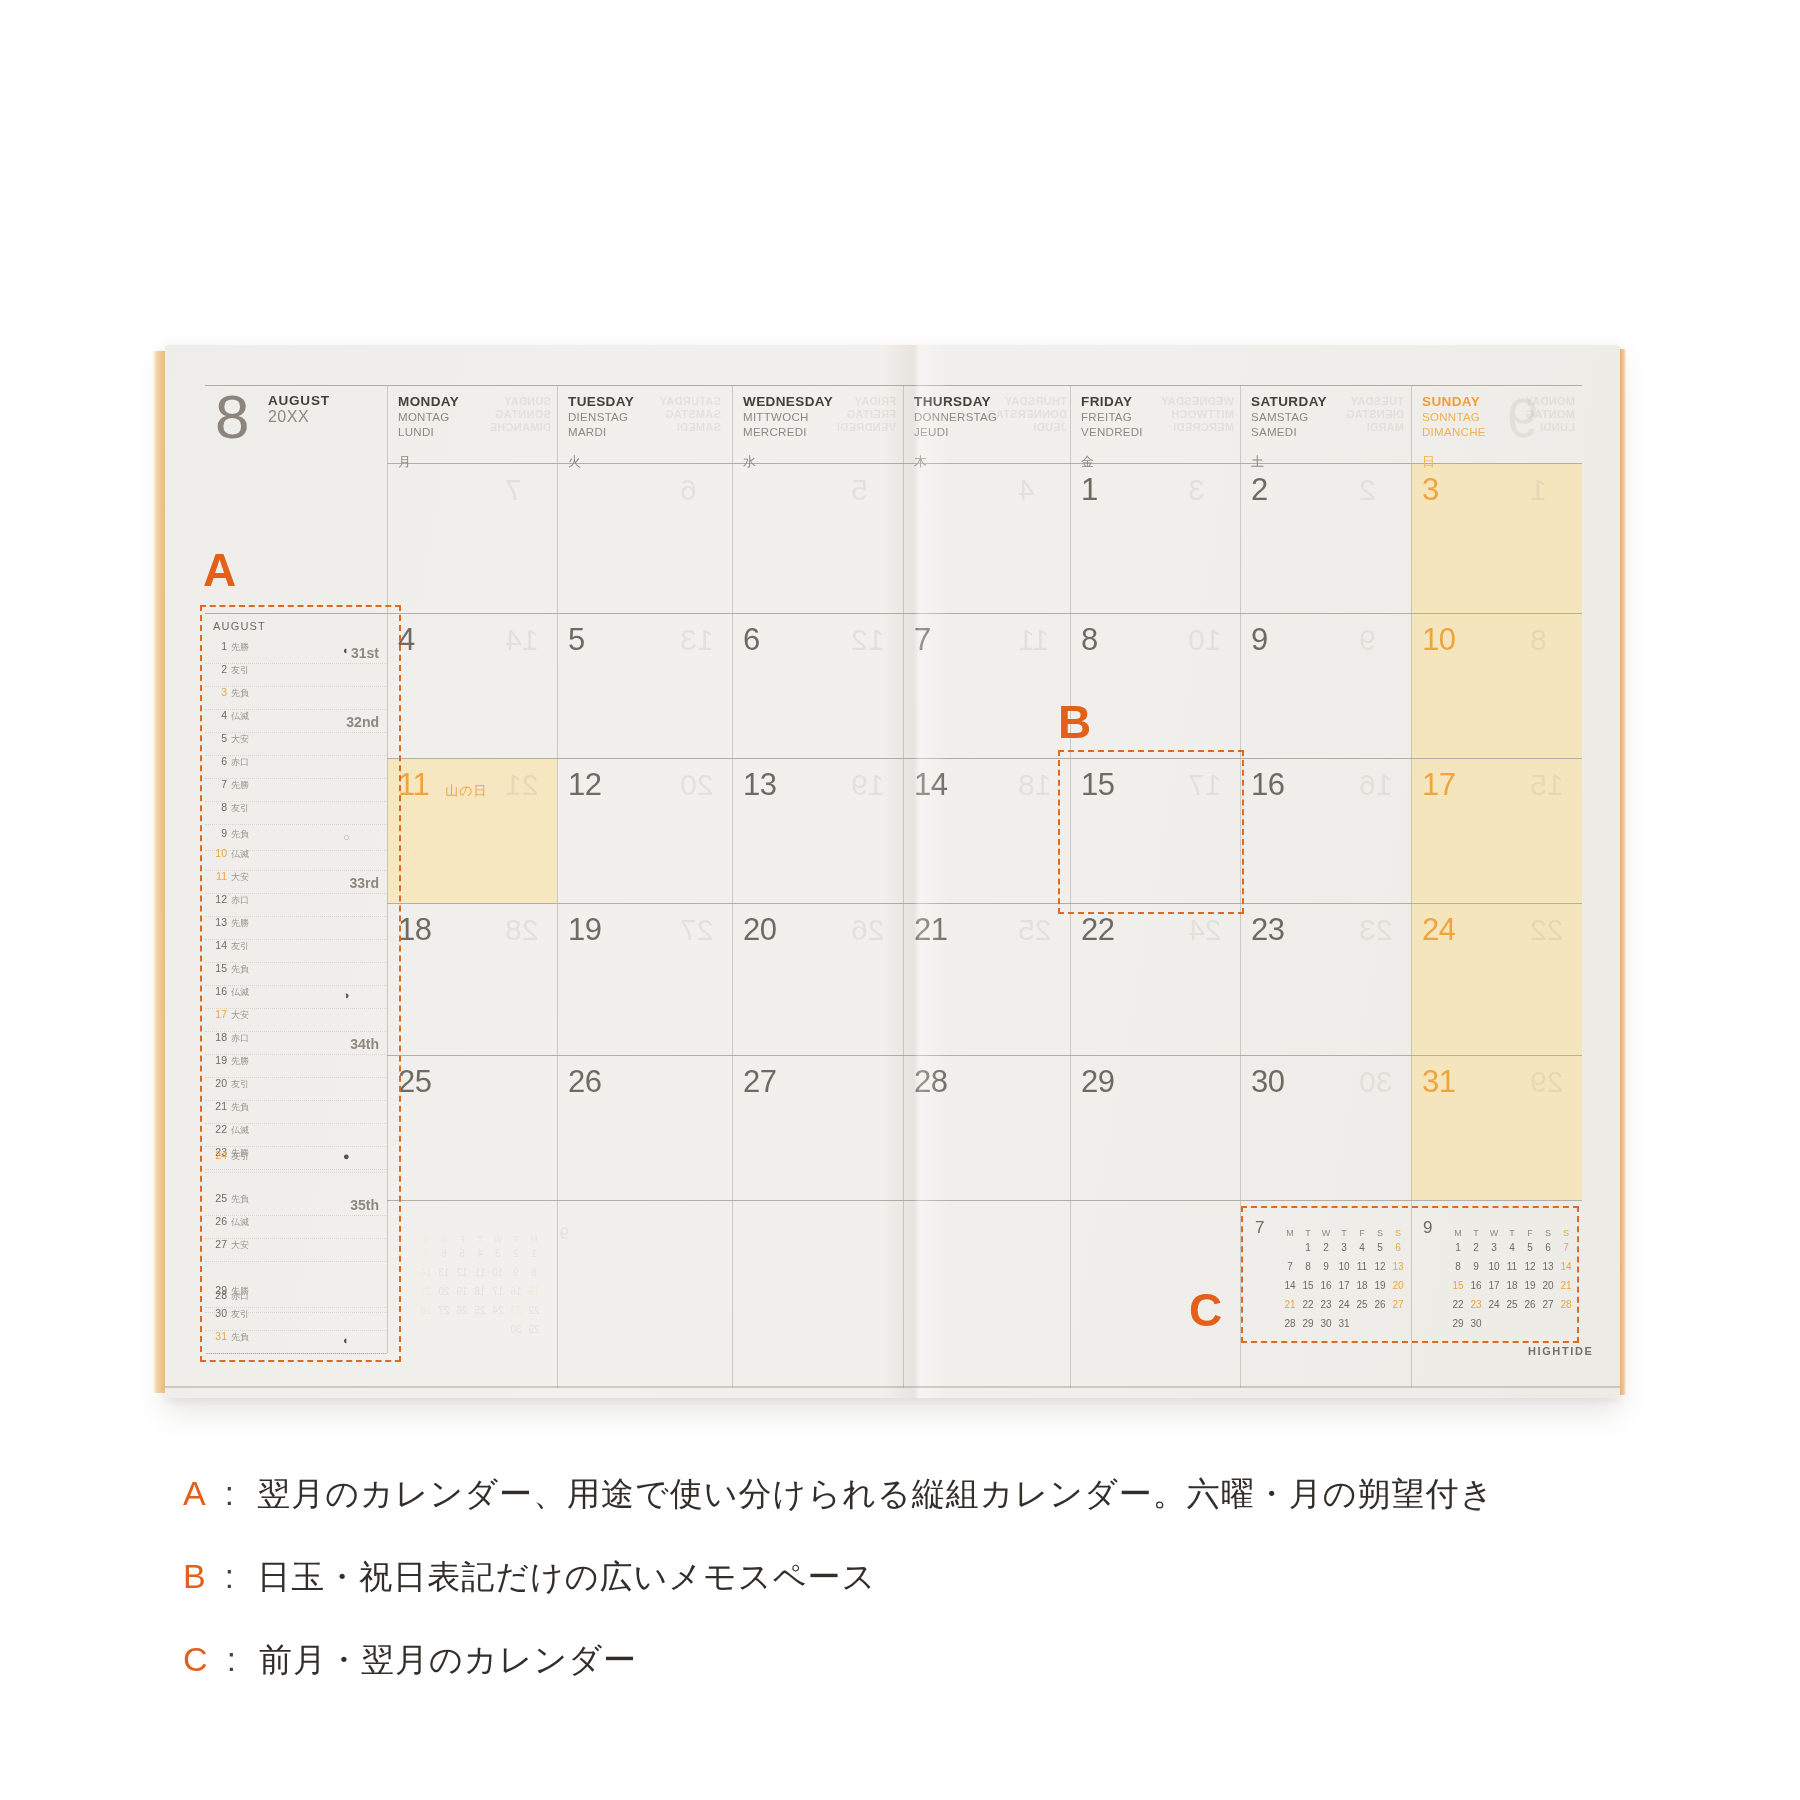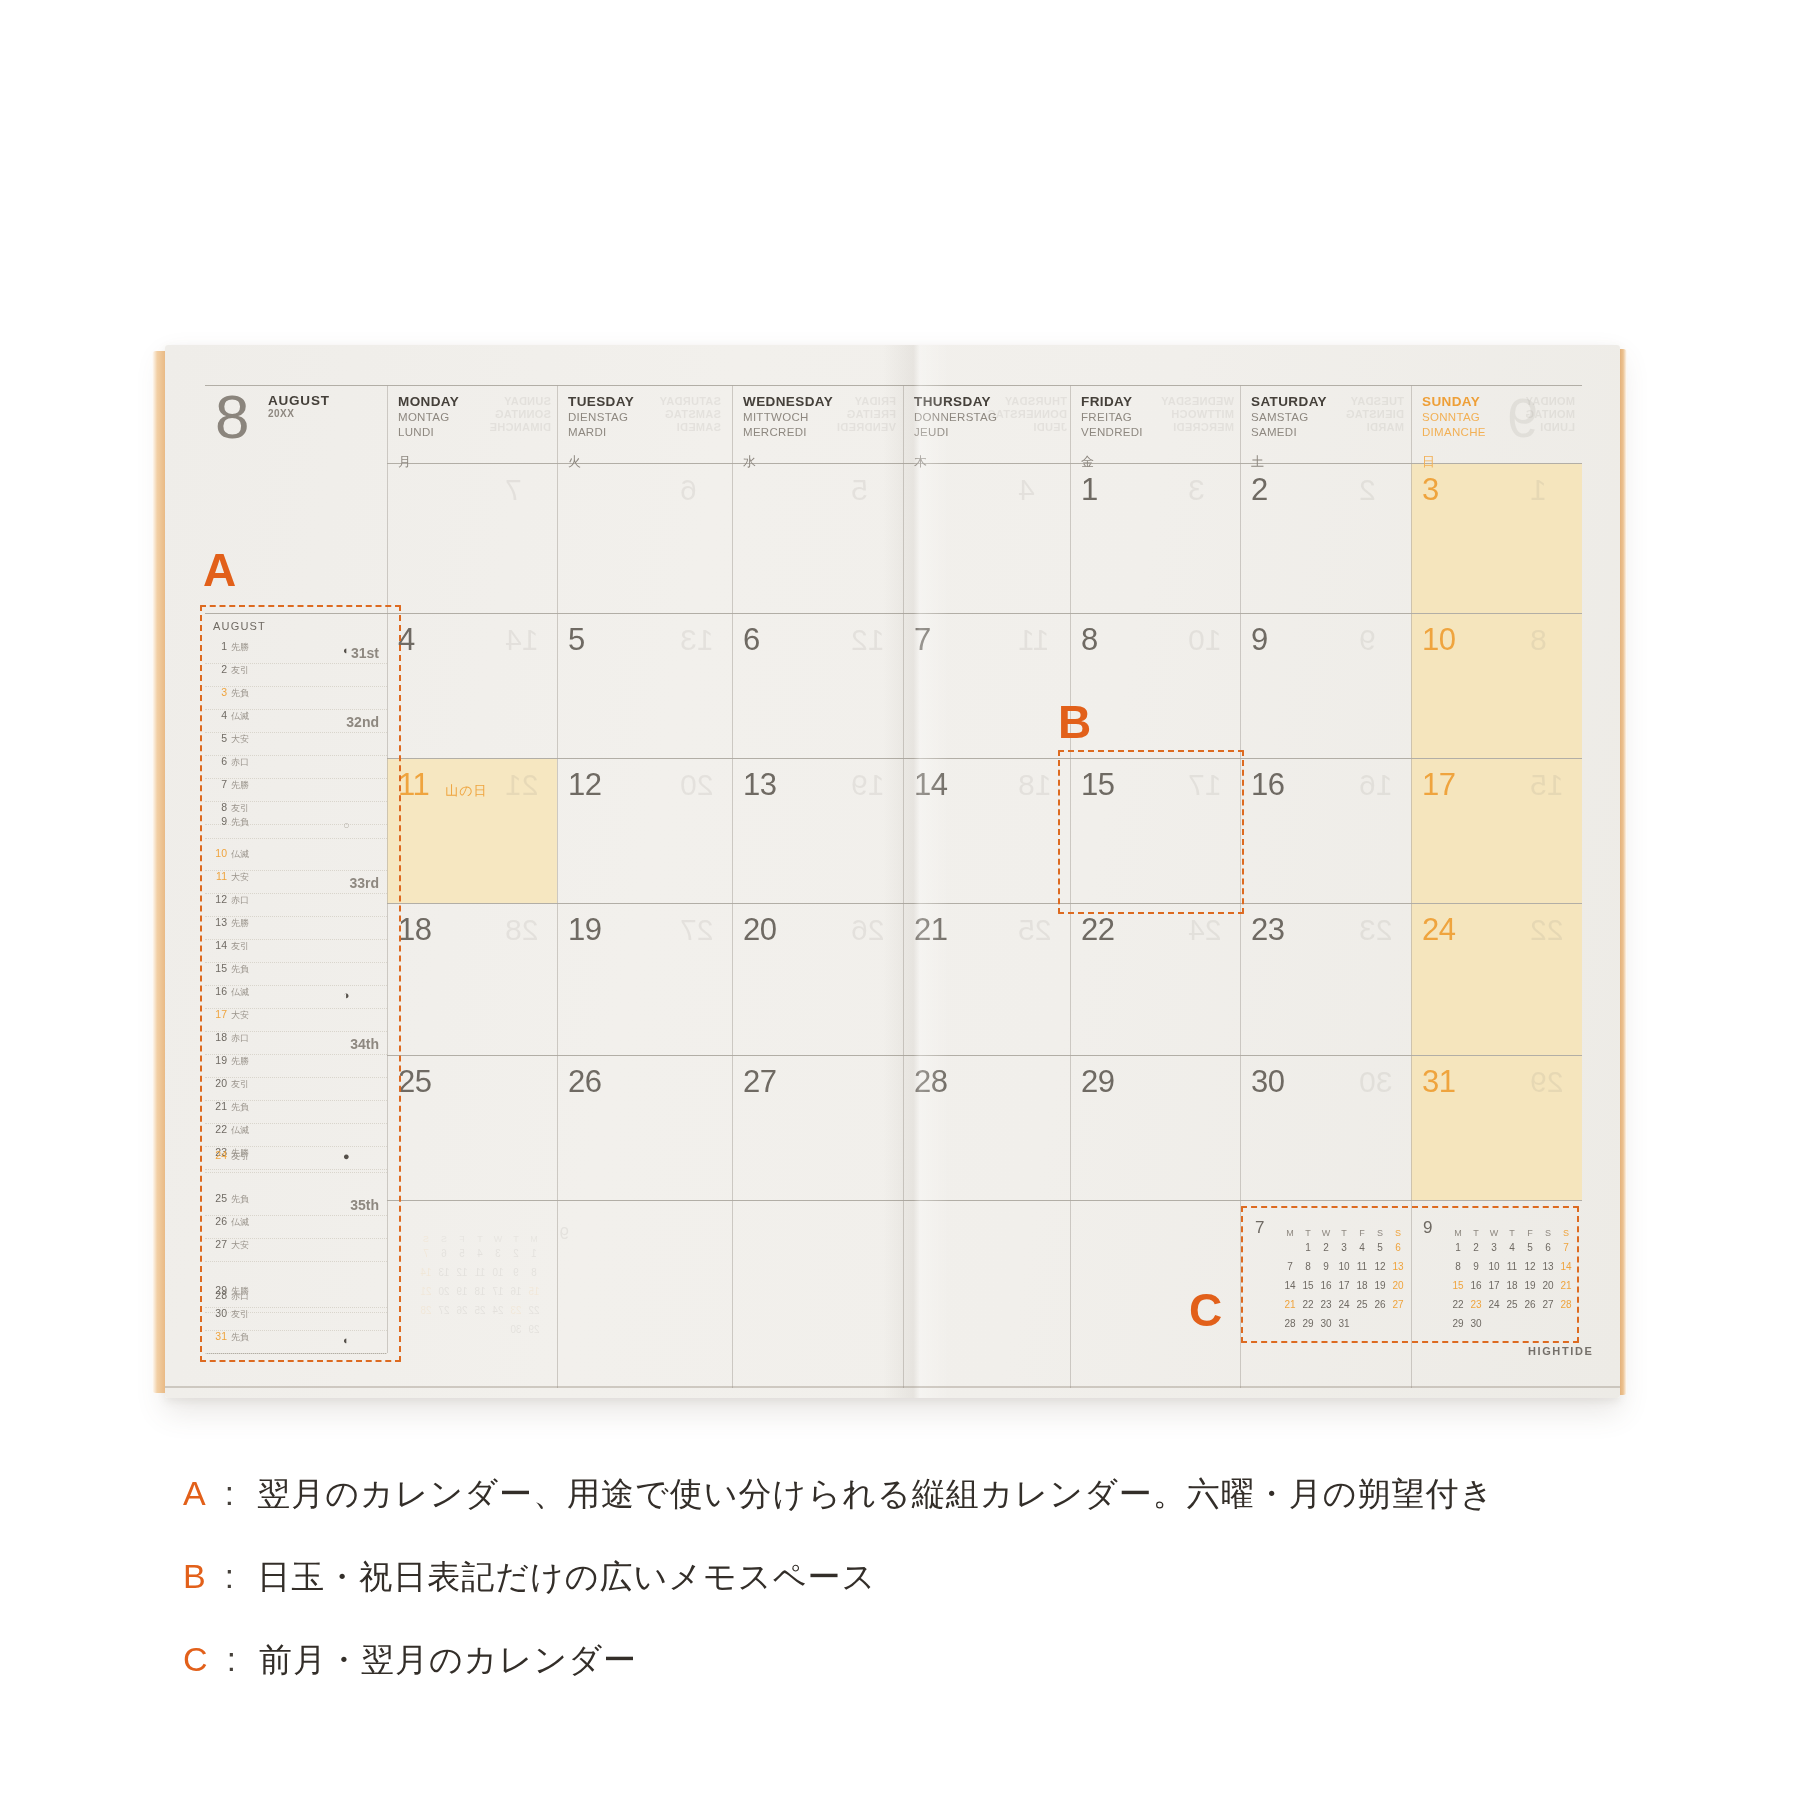--- a/index.html
+++ b/index.html
@@ -31,21 +31,21 @@
   
   .wd-en{font-size:13.5px;font-weight:bold;letter-spacing:.4px;color:#45403a;line-height:16px;}
   .wd-sub{font-size:11.5px;color:#8e8880;line-height:14.5px;letter-spacing:.3px;}
   .wd-jp{font-size:13px;color:#8e8880;}
   .sunday .wd-en{color:#ee9f37;}
   .sunday .wd-sub,.sunday .wd-jp{color:#f2b055;}
 
   
   #month-numeral{font-size:62px;color:#8b857d;line-height:56px;font-weight:400;}
   #month-name{font-size:13.5px;font-weight:bold;letter-spacing:.8px;color:#45403a;}
-  #month-year{font-size:10px;color:#8e8880;letter-spacing:.5px;font-weight:bold;}
+  #month-year{font-size:16px;color:#8e8880;letter-spacing:.5px;}
 
   
   .datenum{font-size:31px;color:#6f6a63;letter-spacing:-.5px;}
   .datenum.orange{color:var(--orange);}
   .holiday-label{font-size:13px;color:var(--orange);margin-left:16px;letter-spacing:1px;}
 
   
   .ghost{transform:scaleX(-1);opacity:.13;color:#8a857d;filter:blur(.4px);}
   .ghost-num{font-size:30px;}
   .ghost-head{font-size:11px;line-height:13px;font-weight:bold;letter-spacing:.3px;}
@@ -275,21 +275,21 @@
       <div id="side-month">AUGUST</div>
       <div id="side-rows">
           <div class="srow" style="top: 27px;"><span class="sd">1</span><span class="srk">先勝</span><span class="smoon">◐</span><span class="swk">31st</span></div>
           <div class="srow" style="top: 50px;"><span class="sd">2</span><span class="srk">友引</span></div>
           <div class="srow hl" style="top: 73px;"><span class="shl"></span><span class="sd">3</span><span class="srk">先負</span></div>
           <div class="srow" style="top: 96px;"><span class="sd">4</span><span class="srk">仏滅</span><span class="swk">32nd</span></div>
           <div class="srow" style="top: 119px;"><span class="sd">5</span><span class="srk">大安</span></div>
           <div class="srow" style="top: 142px;"><span class="sd">6</span><span class="srk">赤口</span></div>
           <div class="srow" style="top: 165px;"><span class="sd">7</span><span class="srk">先勝</span></div>
           <div class="srow" style="top: 188px;"><span class="sd">8</span><span class="srk">友引</span></div>
-          <div class="srow" style="top: 202px;"><span class="sd">9</span><span class="srk">先負</span><span class="smoon full">○</span></div>
+          <div class="srow" style="top: 214px;"><span class="sd">9</span><span class="srk">先負</span><span class="smoon full">○</span></div>
           <div class="srow hl" style="top: 234px;"><span class="shl"></span><span class="sd">10</span><span class="srk">仏滅</span></div>
           <div class="srow hl" style="top: 257px;"><span class="shl"></span><span class="sd">11</span><span class="srk">大安</span><span class="swk">33rd</span></div>
           <div class="srow" style="top: 280px;"><span class="sd">12</span><span class="srk">赤口</span></div>
           <div class="srow" style="top: 303px;"><span class="sd">13</span><span class="srk">先勝</span></div>
           <div class="srow" style="top: 326px;"><span class="sd">14</span><span class="srk">友引</span></div>
           <div class="srow" style="top: 349px;"><span class="sd">15</span><span class="srk">先負</span></div>
           <div class="srow" style="top: 372px;"><span class="sd">16</span><span class="srk">仏滅</span><span class="smoon">◑</span></div>
           <div class="srow hl" style="top: 395px;"><span class="shl"></span><span class="sd">17</span><span class="srk">大安</span></div>
           <div class="srow" style="top: 418px;"><span class="sd">18</span><span class="srk">赤口</span><span class="swk">34th</span></div>
           <div class="srow" style="top: 441px;"><span class="sd">19</span><span class="srk">先勝</span></div>

